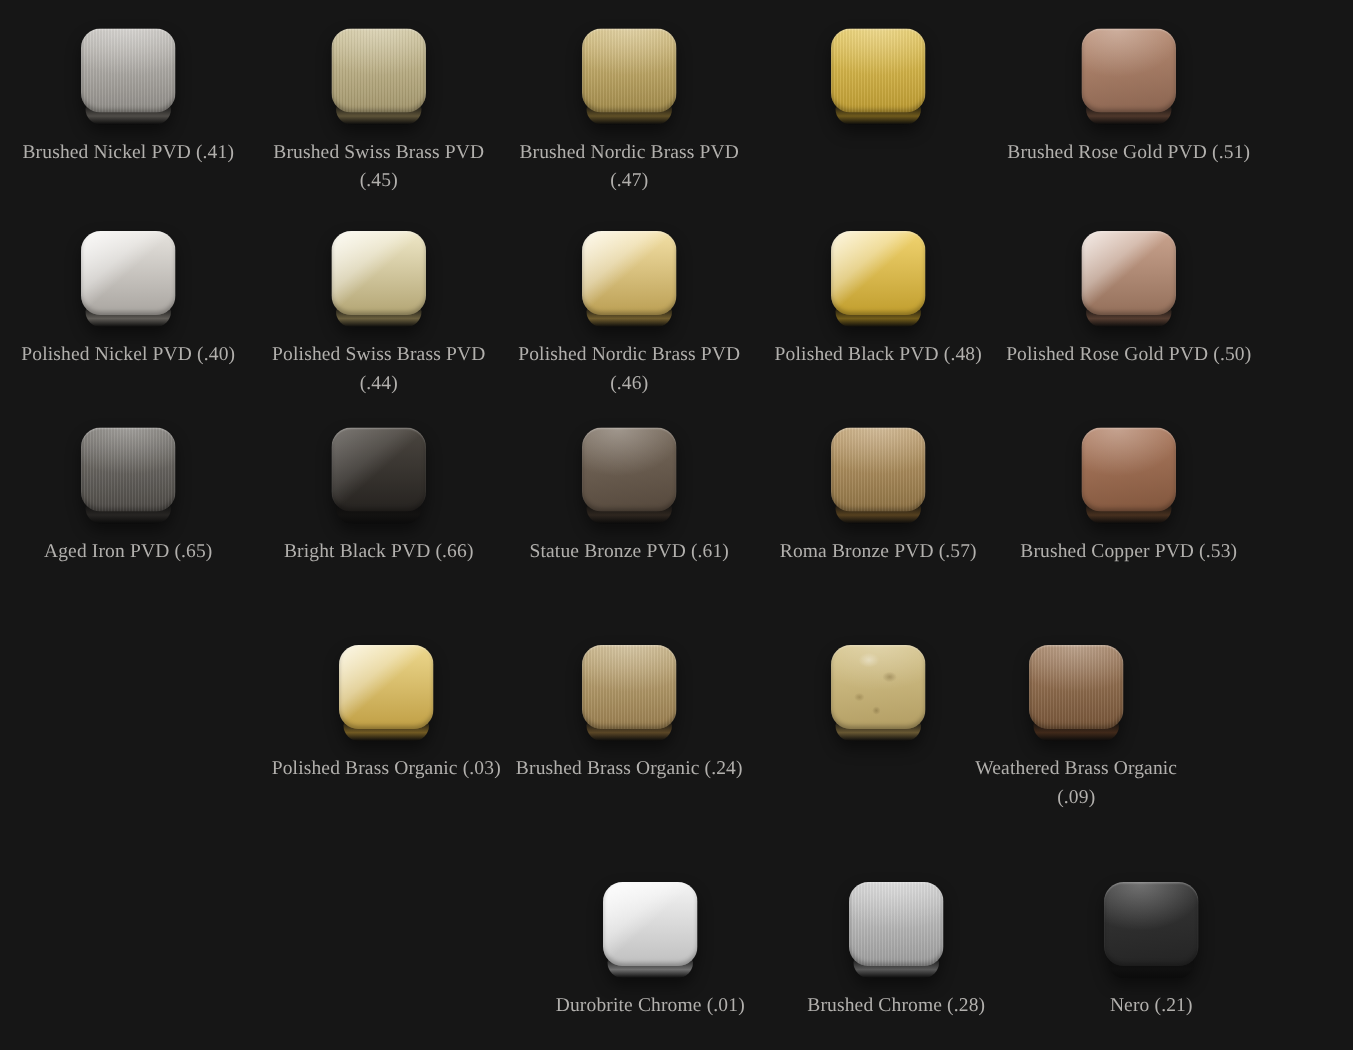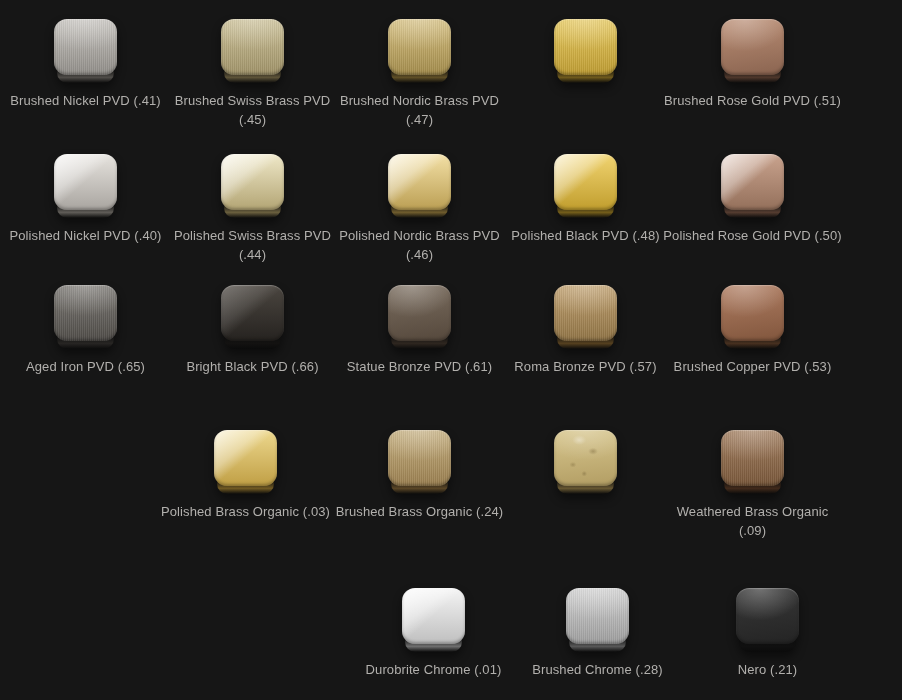--- a/index.html
+++ b/index.html
@@ -1,28 +1,28 @@
 <!DOCTYPE html>
 <html style="--bg: #161616; --label: #b2b0ad;"><head>
 <meta charset="utf-8">
 <style>
   html,body{margin:0;padding:0;}
   body{background:var(--bg,#161616);font-family:"Liberation Sans",sans-serif;}
-  .stage{position:relative;width:902px;height:700px;background:var(--bg,#161616);overflow:hidden;}
+  .stage{position:relative;width:902px;height:700px;background:var(--bg,#161616);overflow:hidden;font-family:Liberation Serif, serif;}
   .row{position:absolute;left:0;width:902px;height:0;}
   .r1{top:19px}.r2{top:154px}.r3{top:285px}.r4{top:430px}.r5{top:588px}
   .cols5 .cell:nth-child(1){left:2px}
   .cols5 .cell:nth-child(2){left:169px}
   .cols5 .cell:nth-child(3){left:336px}
   .cols5 .cell:nth-child(4){left:502px}
   .cols5 .cell:nth-child(5){left:669px}
-  .cols4 .cell:nth-child(1){left:162px}
+  .cols4 .cell:nth-child(1){left:174px}
   .cols4 .cell:nth-child(2){left:336px}
   .cols4 .cell:nth-child(3){left:502px}
-  .cols4 .cell:nth-child(4){left:669px}
+  .cols4 .cell:nth-child(4){left:634px}
   .cols3 .cell:nth-child(1){left:350px}
   .cols3 .cell:nth-child(2){left:514px}
   .cols3 .cell:nth-child(3){left:684px}
   .cell{position:absolute;top:0;width:167px;cursor:pointer;}
   .swatch{position:relative;width:63px;height:64px;margin:0 auto;
           filter:drop-shadow(0 5px 5px rgba(0,0,0,0.45));}
   .lip{position:absolute;left:3px;right:3px;bottom:0;height:14px;
        border-radius:4px 4px 11px 11px;
        background:linear-gradient(180deg,#0d0d0d 0%,var(--edge,#333) 60%,#0b0b0b 100%);}
   .face{position:absolute;left:0;right:0;top:0;height:56px;border-radius:13px;

